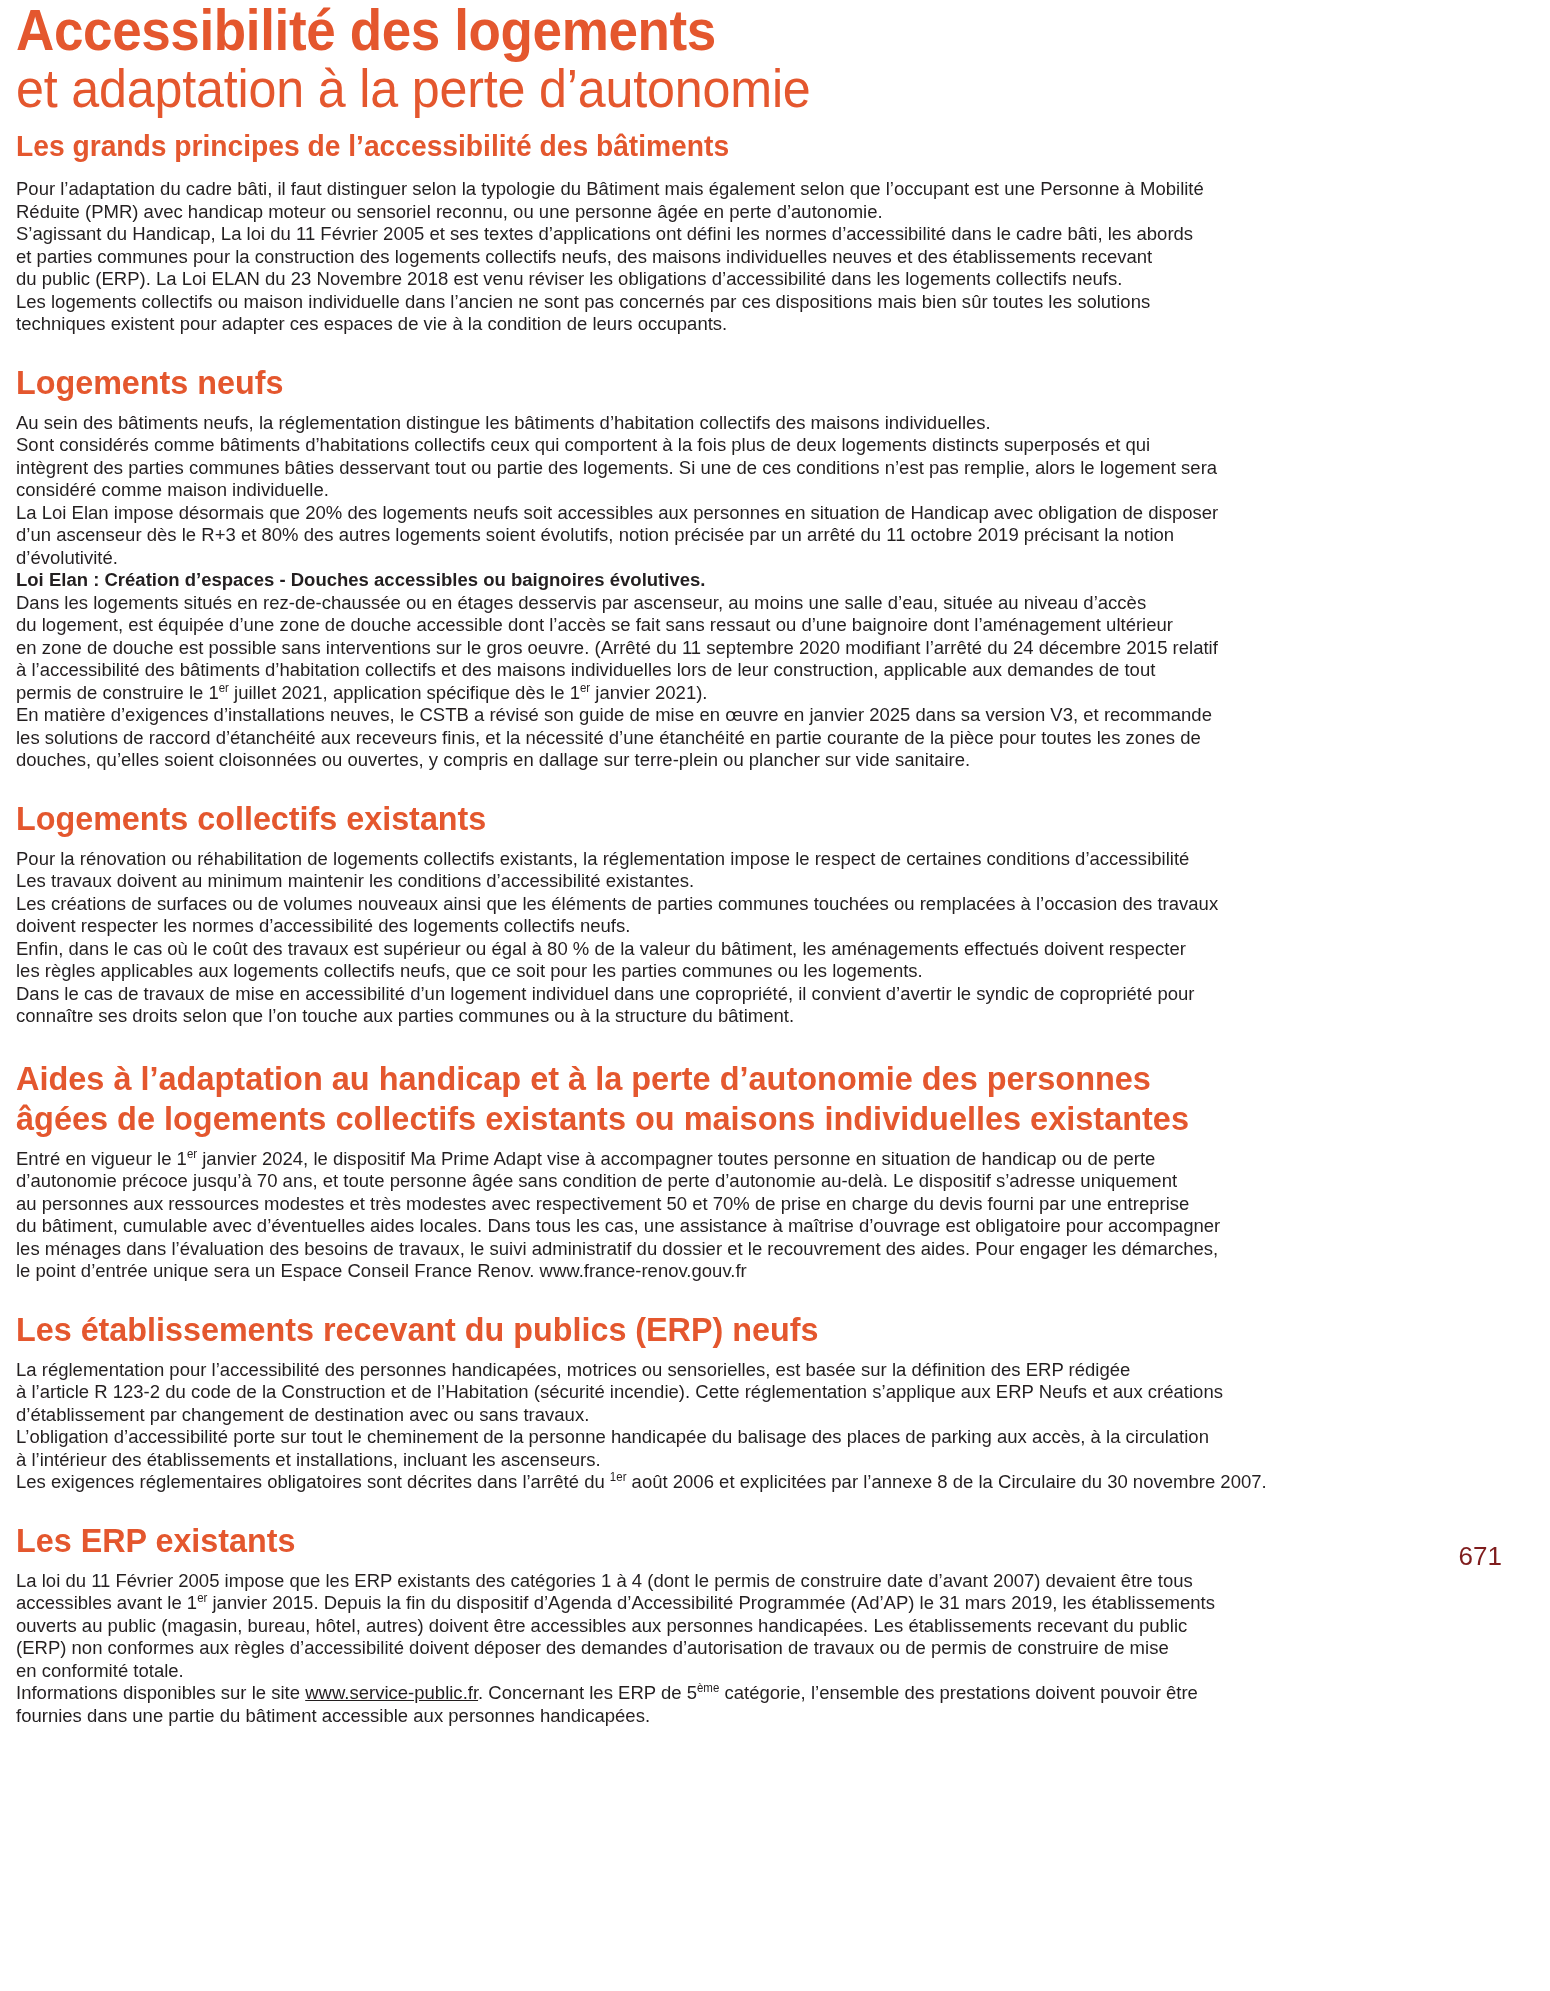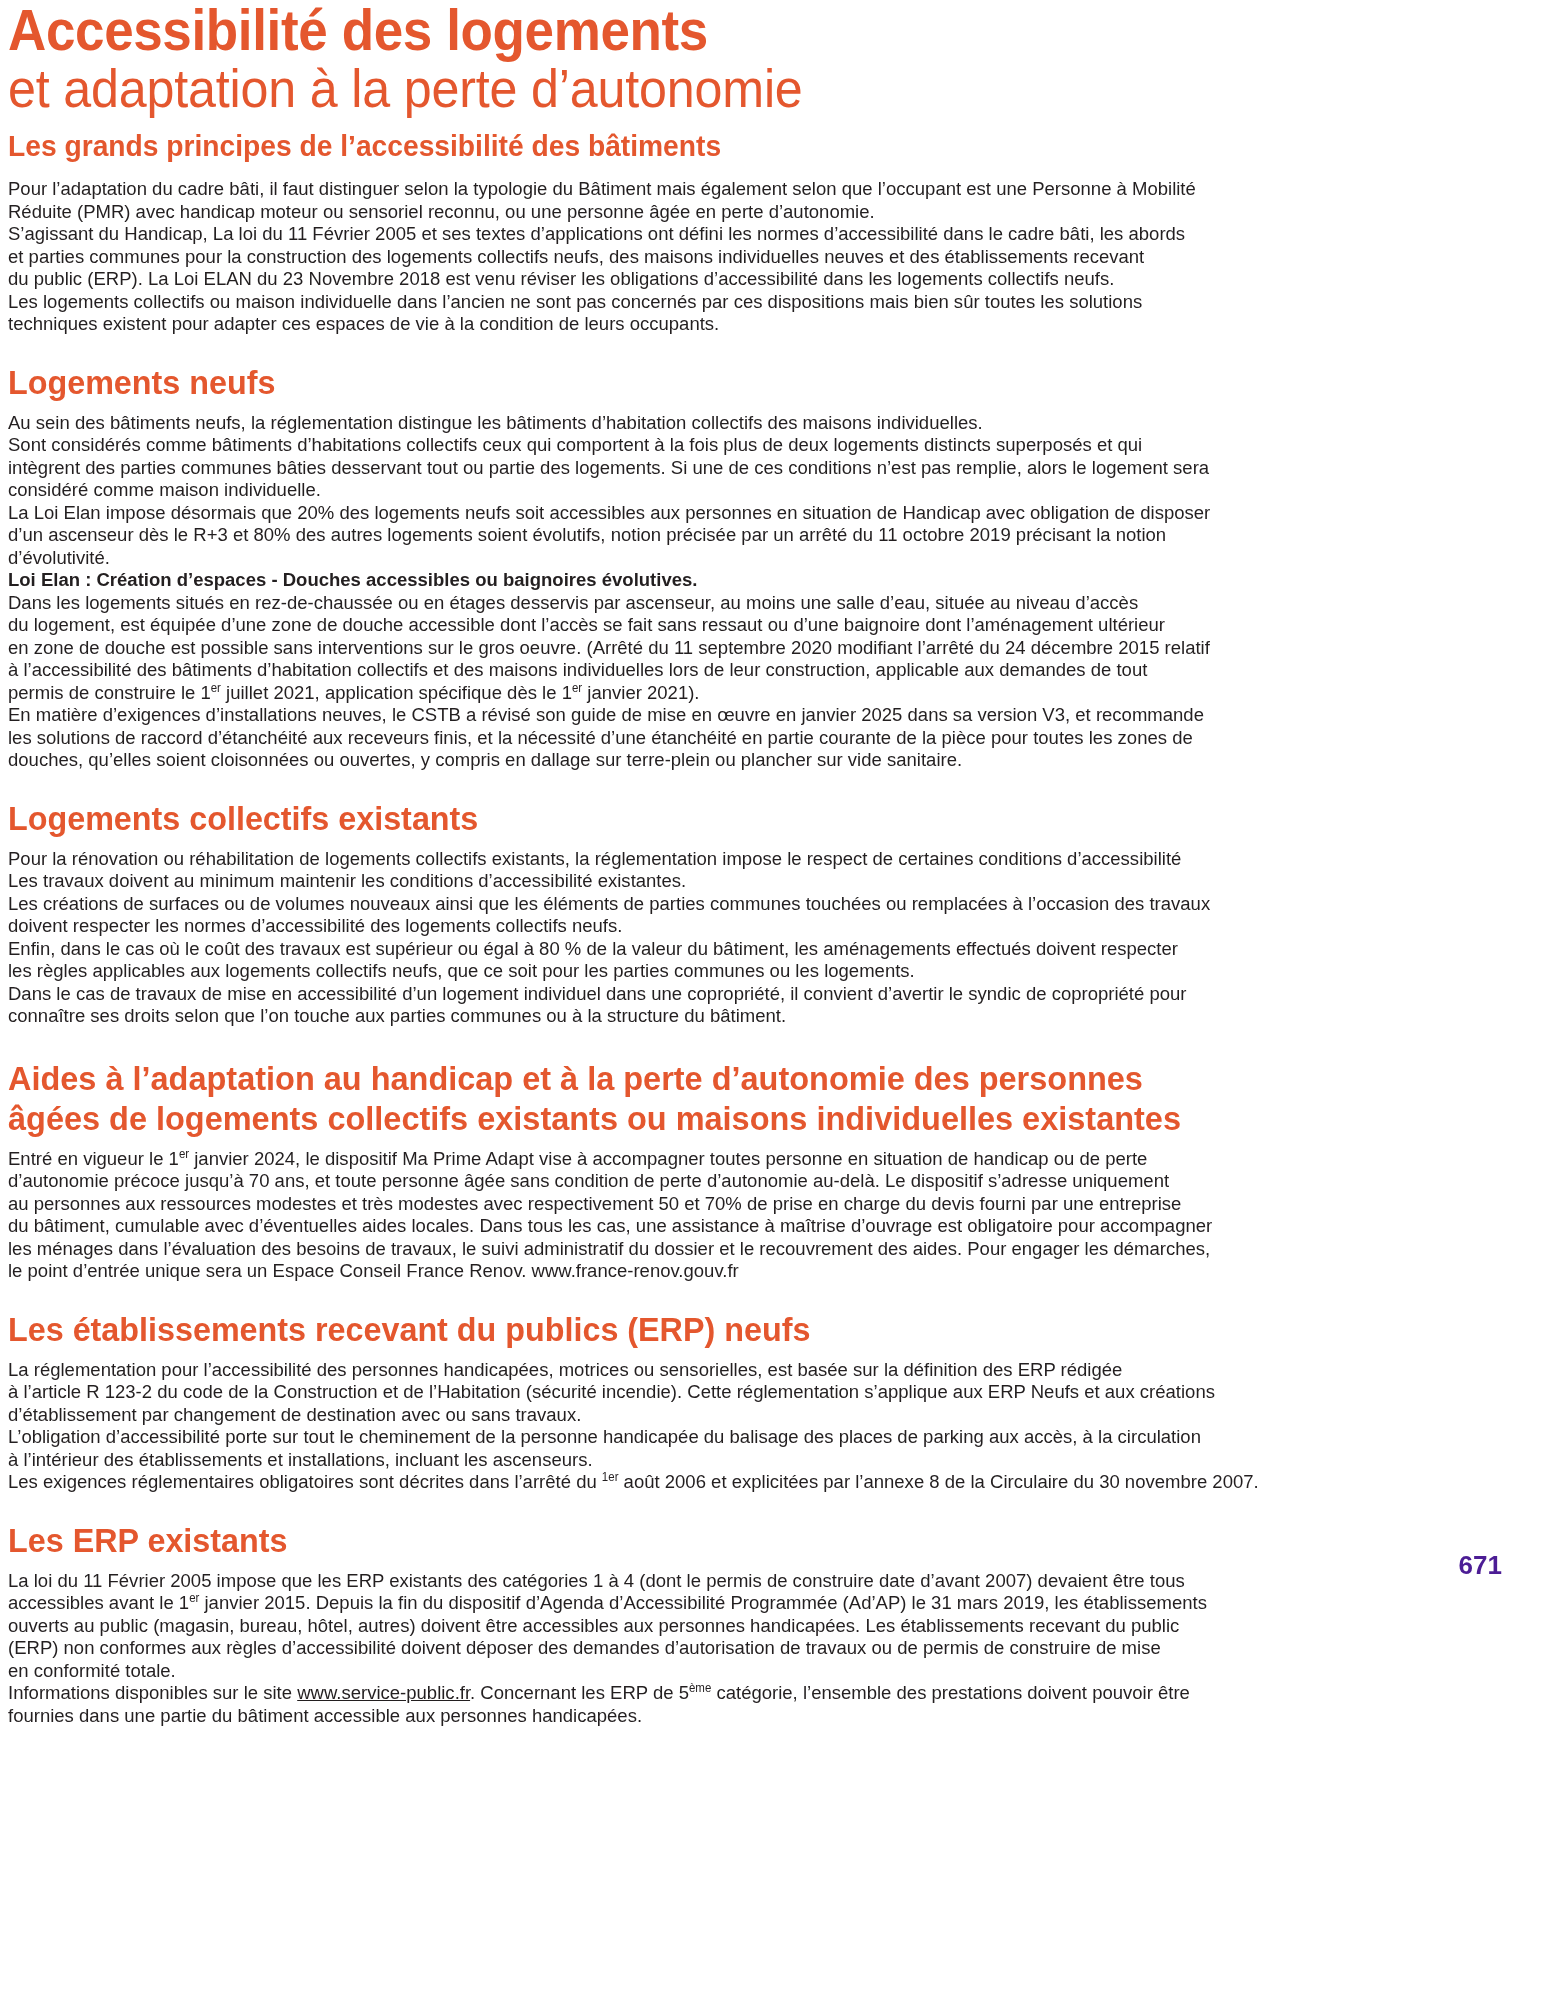--- a/index.html
+++ b/index.html
@@ -13,21 +13,21 @@
     font-family: "Liberation Sans", "DejaVu Sans", sans-serif;
     color: #231f20;
     position: relative;
     overflow: hidden;
   }
   .page {
     position: relative;
     width: 1550px;
     height: 1586px;
     box-sizing: border-box;
-    padding: 0 48px 0 8px;
+    padding: 0 48px 0 16px;
   }
   
   .title-main {
     color: #e4572e;
     font-size: 57px;
     line-height: 56px;
     font-weight: bold;
     letter-spacing: -0.4px;
     margin: 0;
     padding-top: 2px;
@@ -103,24 +103,24 @@
   sup {
     font-size: 0.62em;
     vertical-align: super;
     line-height: 0;
   }
   .uline { text-decoration: underline; }
   .block { margin-bottom: 0; }
   .pagenum {
     position: absolute;
     right: 48px;
-    bottom: 5px;
+    bottom: 14px;
     font-size: 26px;
-    color: #4c1d95;
-    font-weight: 700;
+    color: #7f1d1d;
+    font-weight: 400;
   }
 </style>
 </head>
 <body>
 
 <div class="page">
 
   <h1 class="title-main">Accessibilité des logements</h1>
   <div class="title-sub">et adaptation à la perte d’autonomie</div>
   <div class="title-section">Les grands principes de l’accessibilité des bâtiments</div>

